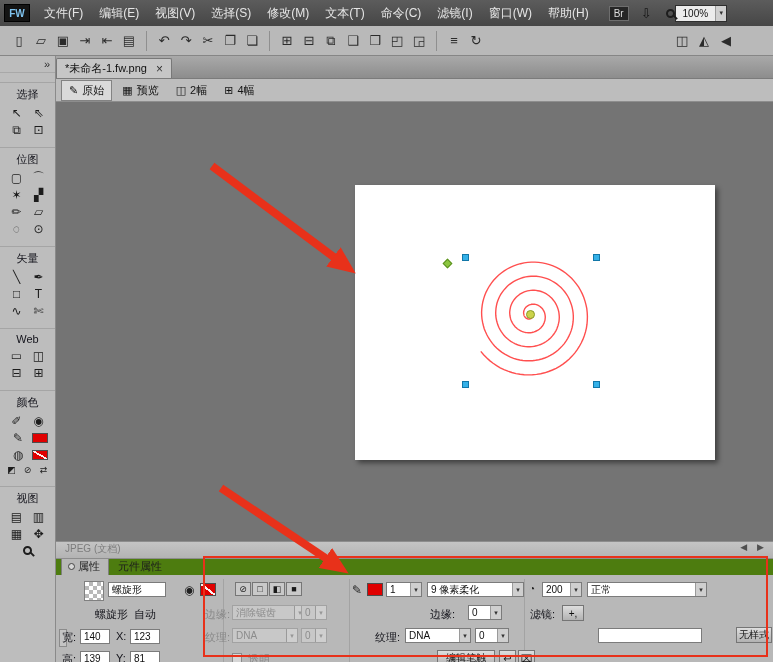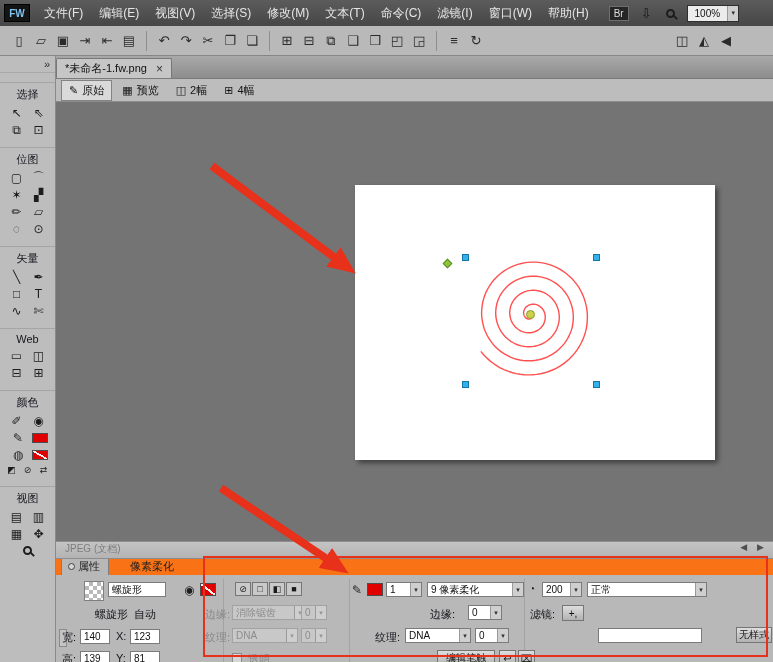--- a/index.html
+++ b/index.html
@@ -11,21 +11,21 @@
   .menubar { position:absolute; left:0; top:0; width:773px; height:26px;
     background:linear-gradient(#5c5c5c,#464646); display:flex; align-items:center; color:#e6e6e6; }
   .logo { width:26px; height:18px; background:#141414; color:#7fc3ef; font-weight:bold; font-size:10px;
     display:flex; align-items:center; justify-content:center; margin:0 6px 0 4px; border:1px solid #000; }
   .menu-item { padding:0 8px; font-size:12px; white-space:nowrap; }
   .br-btn { background:#262626; border:1px solid #6e6e6e; color:#ddd; font-size:10px; padding:1px 4px; margin-left:12px; }
   .device-icon { margin-left:12px; color:#161616; font-size:13px; }
   .mag { width:9px; height:9px; border:2px solid #1d1d1d; border-radius:50%; position:relative; display:inline-block; }
   .mag::after { content:""; position:absolute; width:6px; height:2px; background:#1d1d1d; right:-5px; bottom:-2px; transform:rotate(45deg); }
   .menubar .mag { margin-left:14px; }
-  .zoom-dd { margin-left:12px; display:flex; align-items:stretch; height:17px; border:1px solid #2e2e2e; background:#cfcfcf; }
+  .zoom-dd { display:flex; align-items:stretch; height:17px; border:1px solid #2e2e2e; background:#cfcfcf; }
   .zoom-dd .v { background:#ececec; color:#111; font-size:10px; display:flex; align-items:center; padding:0 7px; }
   .arr { width:11px; display:flex; align-items:center; justify-content:center; background:#cfcfcf; border-left:1px solid #9a9a9a; }
   .arr::after { content:"▾"; font-size:7px; color:#333; }
 
   
   .toolbar { position:absolute; left:0; top:26px; width:773px; height:30px; background:#b9b9b9;
     border-bottom:1px solid #868686; display:flex; align-items:center; padding:0 8px; }
   .tb-icon { width:22px; height:20px; display:flex; align-items:center; justify-content:center;
     color:#2b2b2b; font-size:13px; }
   .tb-sep { width:1px; height:20px; background:#8f8f8f; margin:0 6px; }
@@ -66,21 +66,21 @@
   .center-dot { position:absolute; left:171px; top:125px; width:9px; height:9px; border-radius:50%;
     background:#ccd34a; border:1px solid #8a9a2a; }
   .statusbar { position:absolute; left:56px; top:541px; width:717px; height:24px;
     background:linear-gradient(#c4c4c4,#acacac); border-top:1px solid #8d8d8d;
     display:flex; align-items:flex-start; padding:0 9px; color:#7c7c7c; font-size:10px; }
   .statusbar .nav { margin-left:auto; display:flex; gap:10px; color:#4f4f4f; font-size:9px; }
 
   
   .props { position:absolute; left:56px; top:558px; width:717px; height:104px; background:#b8b8b8;
     border-top:1px solid #8d8d8d; overflow:hidden; }
-  .props-tabs { height:16px; background:#f97316; display:flex; align-items:flex-end; padding-left:5px; gap:15px; }
+  .props-tabs { height:16px; background:#4d7c0f; display:flex; align-items:flex-end; padding-left:5px; gap:3px; }
   .ptab { padding:1px 8px 1px 6px; font-size:11px; color:#1c1c1c; display:flex; align-items:center; }
   .ptab.active { background:#b8b8b8; border:1px solid #7f7f7f; border-bottom:none; }
   .pdot { width:7px; height:7px; border:1px solid #454545; border-radius:50%; background:#d6d6d6; margin-right:3px; }
   .plbl { position:absolute; font-size:11px; color:#15151c; white-space:nowrap; }
   .plbl.dis { color:#898989; }
   .thumb { position:absolute; left:28px; top:22px; width:20px; height:20px; border:1px solid #808080; background-color:#fff;
     background-image:linear-gradient(45deg,#b9b9b9 25%,transparent 25%,transparent 75%,#b9b9b9 75%),
                      linear-gradient(45deg,#b9b9b9 25%,transparent 25%,transparent 75%,#b9b9b9 75%);
     background-size:8px 8px; background-position:0 0,4px 4px; }
   .pinput { position:absolute; height:15px; border:1px solid #7b7b7b; background:#fff; font-size:10px;
@@ -282,21 +282,21 @@
       <span>▶</span>
     </span>
   </div>
 
   <div class="props">
     <div class="props-tabs">
       <div class="ptab active">
         <span class="pdot"></span>
         <span>属性</span>
       </div>
-      <div class="ptab">像素柔化</div>
+      <div class="ptab">元件属性</div>
     </div>
 
     <div class="vsep" style="left:167px"></div>
     <div class="vsep" style="left:293px"></div>
     <div class="vsep" style="left:468px"></div>
     <div class="grip"></div>
 
     <div class="thumb"></div>
     <input class="pinput" style="left: 52px; top: 23px; width: 58px;" value="螺旋形">
     <span class="picon" style="left:128px;top:24px">◉</span>

